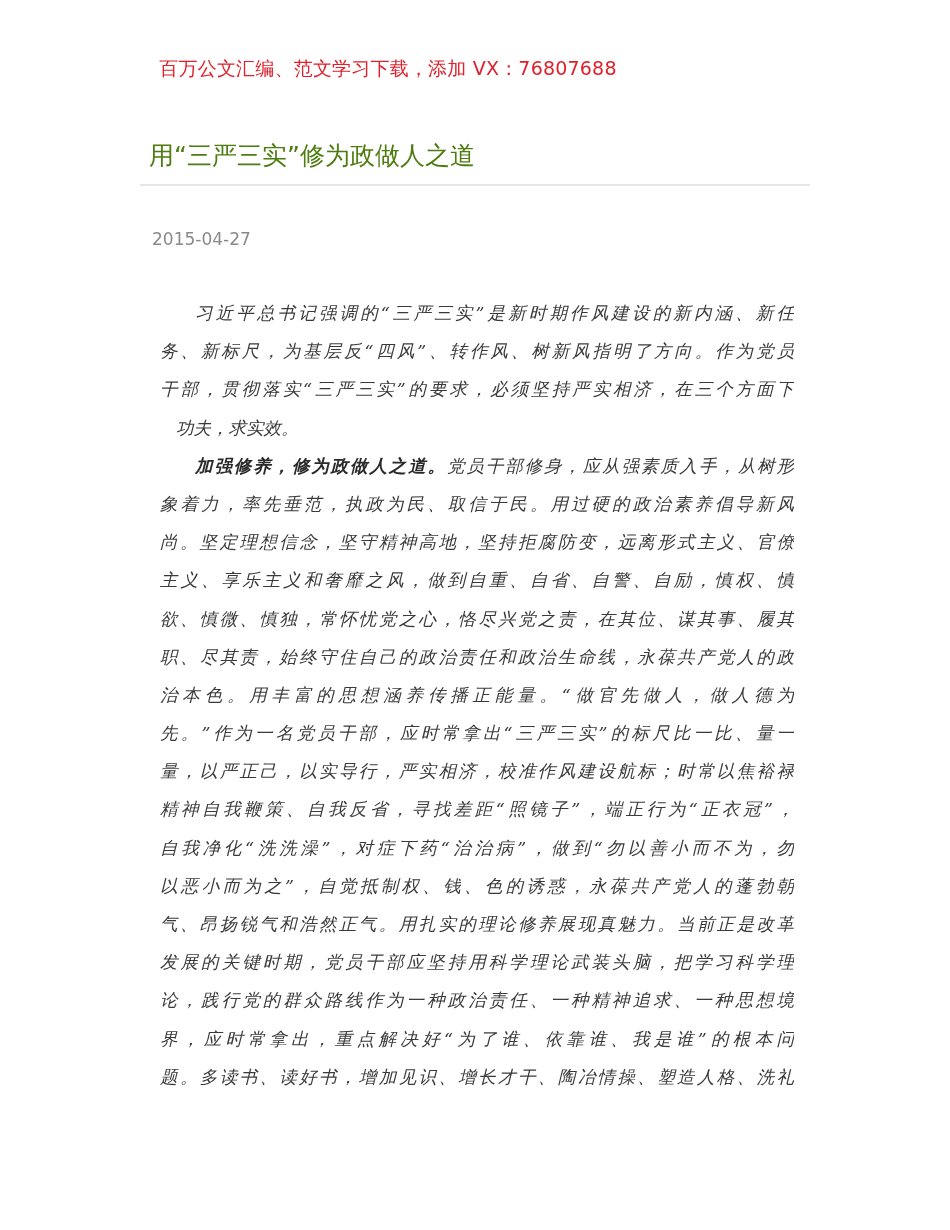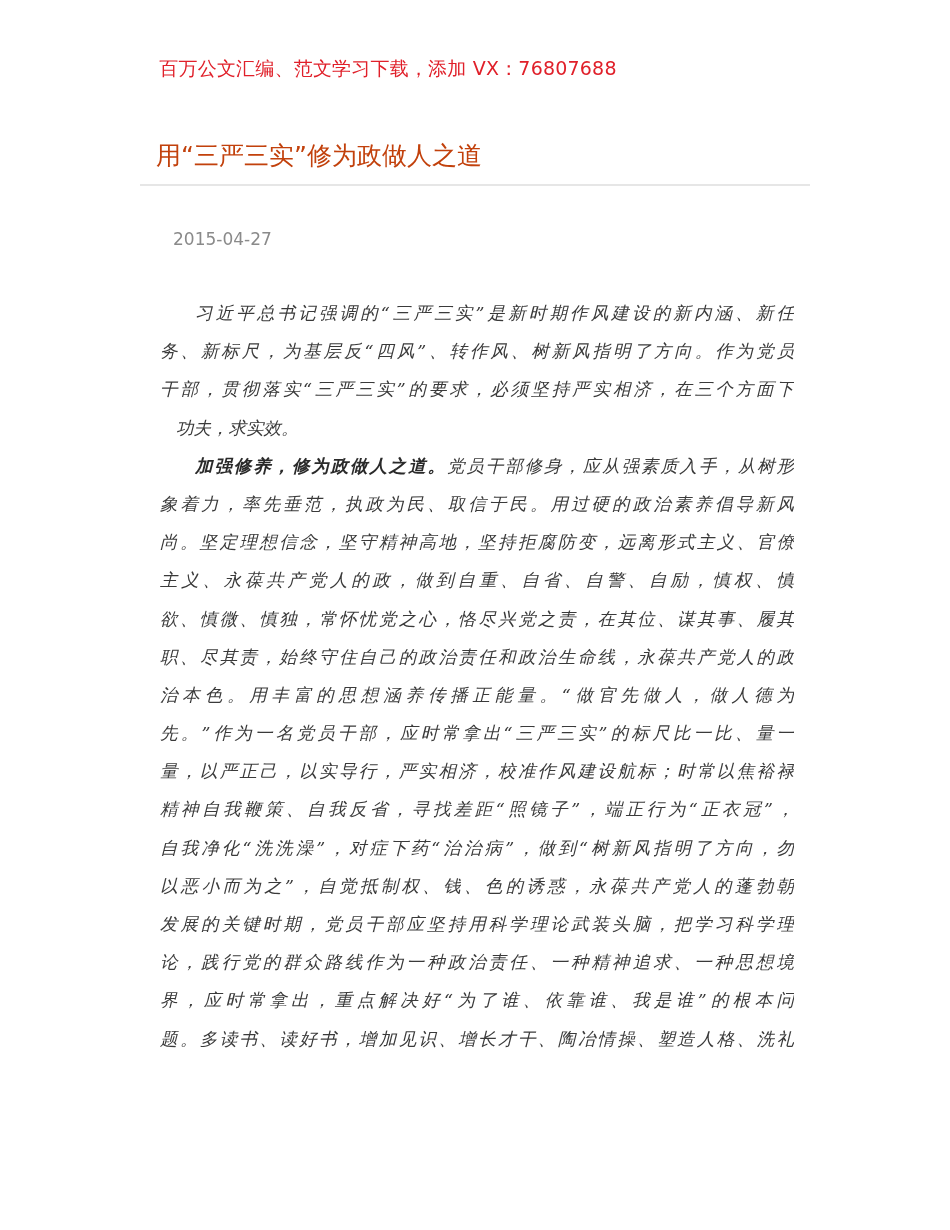--- a/index.html
+++ b/index.html
@@ -21,39 +21,39 @@
     width: 776px;
     text-align: center;
     color: #e0202a;
     font-size: 19px;
     line-height: 28px;
     letter-spacing: 0.2px;
   }
   .title {
     position: absolute;
     top: 138px;
-    left: 156px;
+    left: 149px;
     font-size: 25px;
     line-height: 36px;
-    color: #c2410c;
+    color: #4d7c0f;
     font-weight: normal;
     margin: 0;
   }
   .divider {
     position: absolute;
     top: 184px;
     left: 140px;
     width: 670px;
     height: 2px;
     background: #e6e6e6;
   }
   .date {
     position: absolute;
     top: 226px;
-    left: 173px;
+    left: 152px;
     font-size: 17px;
     line-height: 26px;
     color: #8a8a8a;
   }
   .article {
     position: absolute;
     top: 294px;
     left: 160px;
     width: 634px;
     font-family: "DejaVu Serif", "Liberation Serif", serif;
@@ -99,27 +99,28 @@
     <div class="line">务、新标尺，为基层反“四风”、转作风、树新风指明了方向。作为党员</div>
     <div class="line">干部，贯彻落实“三严三实”的要求，必须坚持严实相济，在三个方面下</div>
     <div class="line last">功夫，求实效。</div>
   </div>
   <div>
     <div class="line indent">
       <span class="bold">加强修养，修为政做人之道。</span><span>党员干部修身，应从强素质入手，从树形</span>
     </div>
     <div class="line">象着力，率先垂范，执政为民、取信于民。用过硬的政治素养倡导新风</div>
     <div class="line">尚。坚定理想信念，坚守精神高地，坚持拒腐防变，远离形式主义、官僚</div>
-    <div class="line">主义、永葆共产党人的政，做到自重、自省、自警、自励，慎权、慎</div>
+    <div class="line">主义、享乐主义和奢靡之风，做到自重、自省、自警、自励，慎权、慎</div>
     <div class="line">欲、慎微、慎独，常怀忧党之心，恪尽兴党之责，在其位、谋其事、履其</div>
     <div class="line">职、尽其责，始终守住自己的政治责任和政治生命线，永葆共产党人的政</div>
     <div class="line">治本色。用丰富的思想涵养传播正能量。“做官先做人，做人德为</div>
     <div class="line">先。”作为一名党员干部，应时常拿出“三严三实”的标尺比一比、量一</div>
     <div class="line">量，以严正己，以实导行，严实相济，校准作风建设航标；时常以焦裕禄</div>
     <div class="line">精神自我鞭策、自我反省，寻找差距“照镜子”，端正行为“正衣冠”，</div>
-    <div class="line">自我净化“洗洗澡”，对症下药“治治病”，做到“树新风指明了方向，勿</div>
+    <div class="line">自我净化“洗洗澡”，对症下药“治治病”，做到“勿以善小而不为，勿</div>
     <div class="line">以恶小而为之”，自觉抵制权、钱、色的诱惑，永葆共产党人的蓬勃朝</div>
+    <div class="line">气、昂扬锐气和浩然正气。用扎实的理论修养展现真魅力。当前正是改革</div>
     <div class="line">发展的关键时期，党员干部应坚持用科学理论武装头脑，把学习科学理</div>
     <div class="line">论，践行党的群众路线作为一种政治责任、一种精神追求、一种思想境</div>
     <div class="line">界，应时常拿出，重点解决好“为了谁、依靠谁、我是谁”的根本问</div>
     <div class="line">题。多读书、读好书，增加见识、增长才干、陶冶情操、塑造人格、洗礼</div>
   </div>
 </div>
 
 </body></html>

